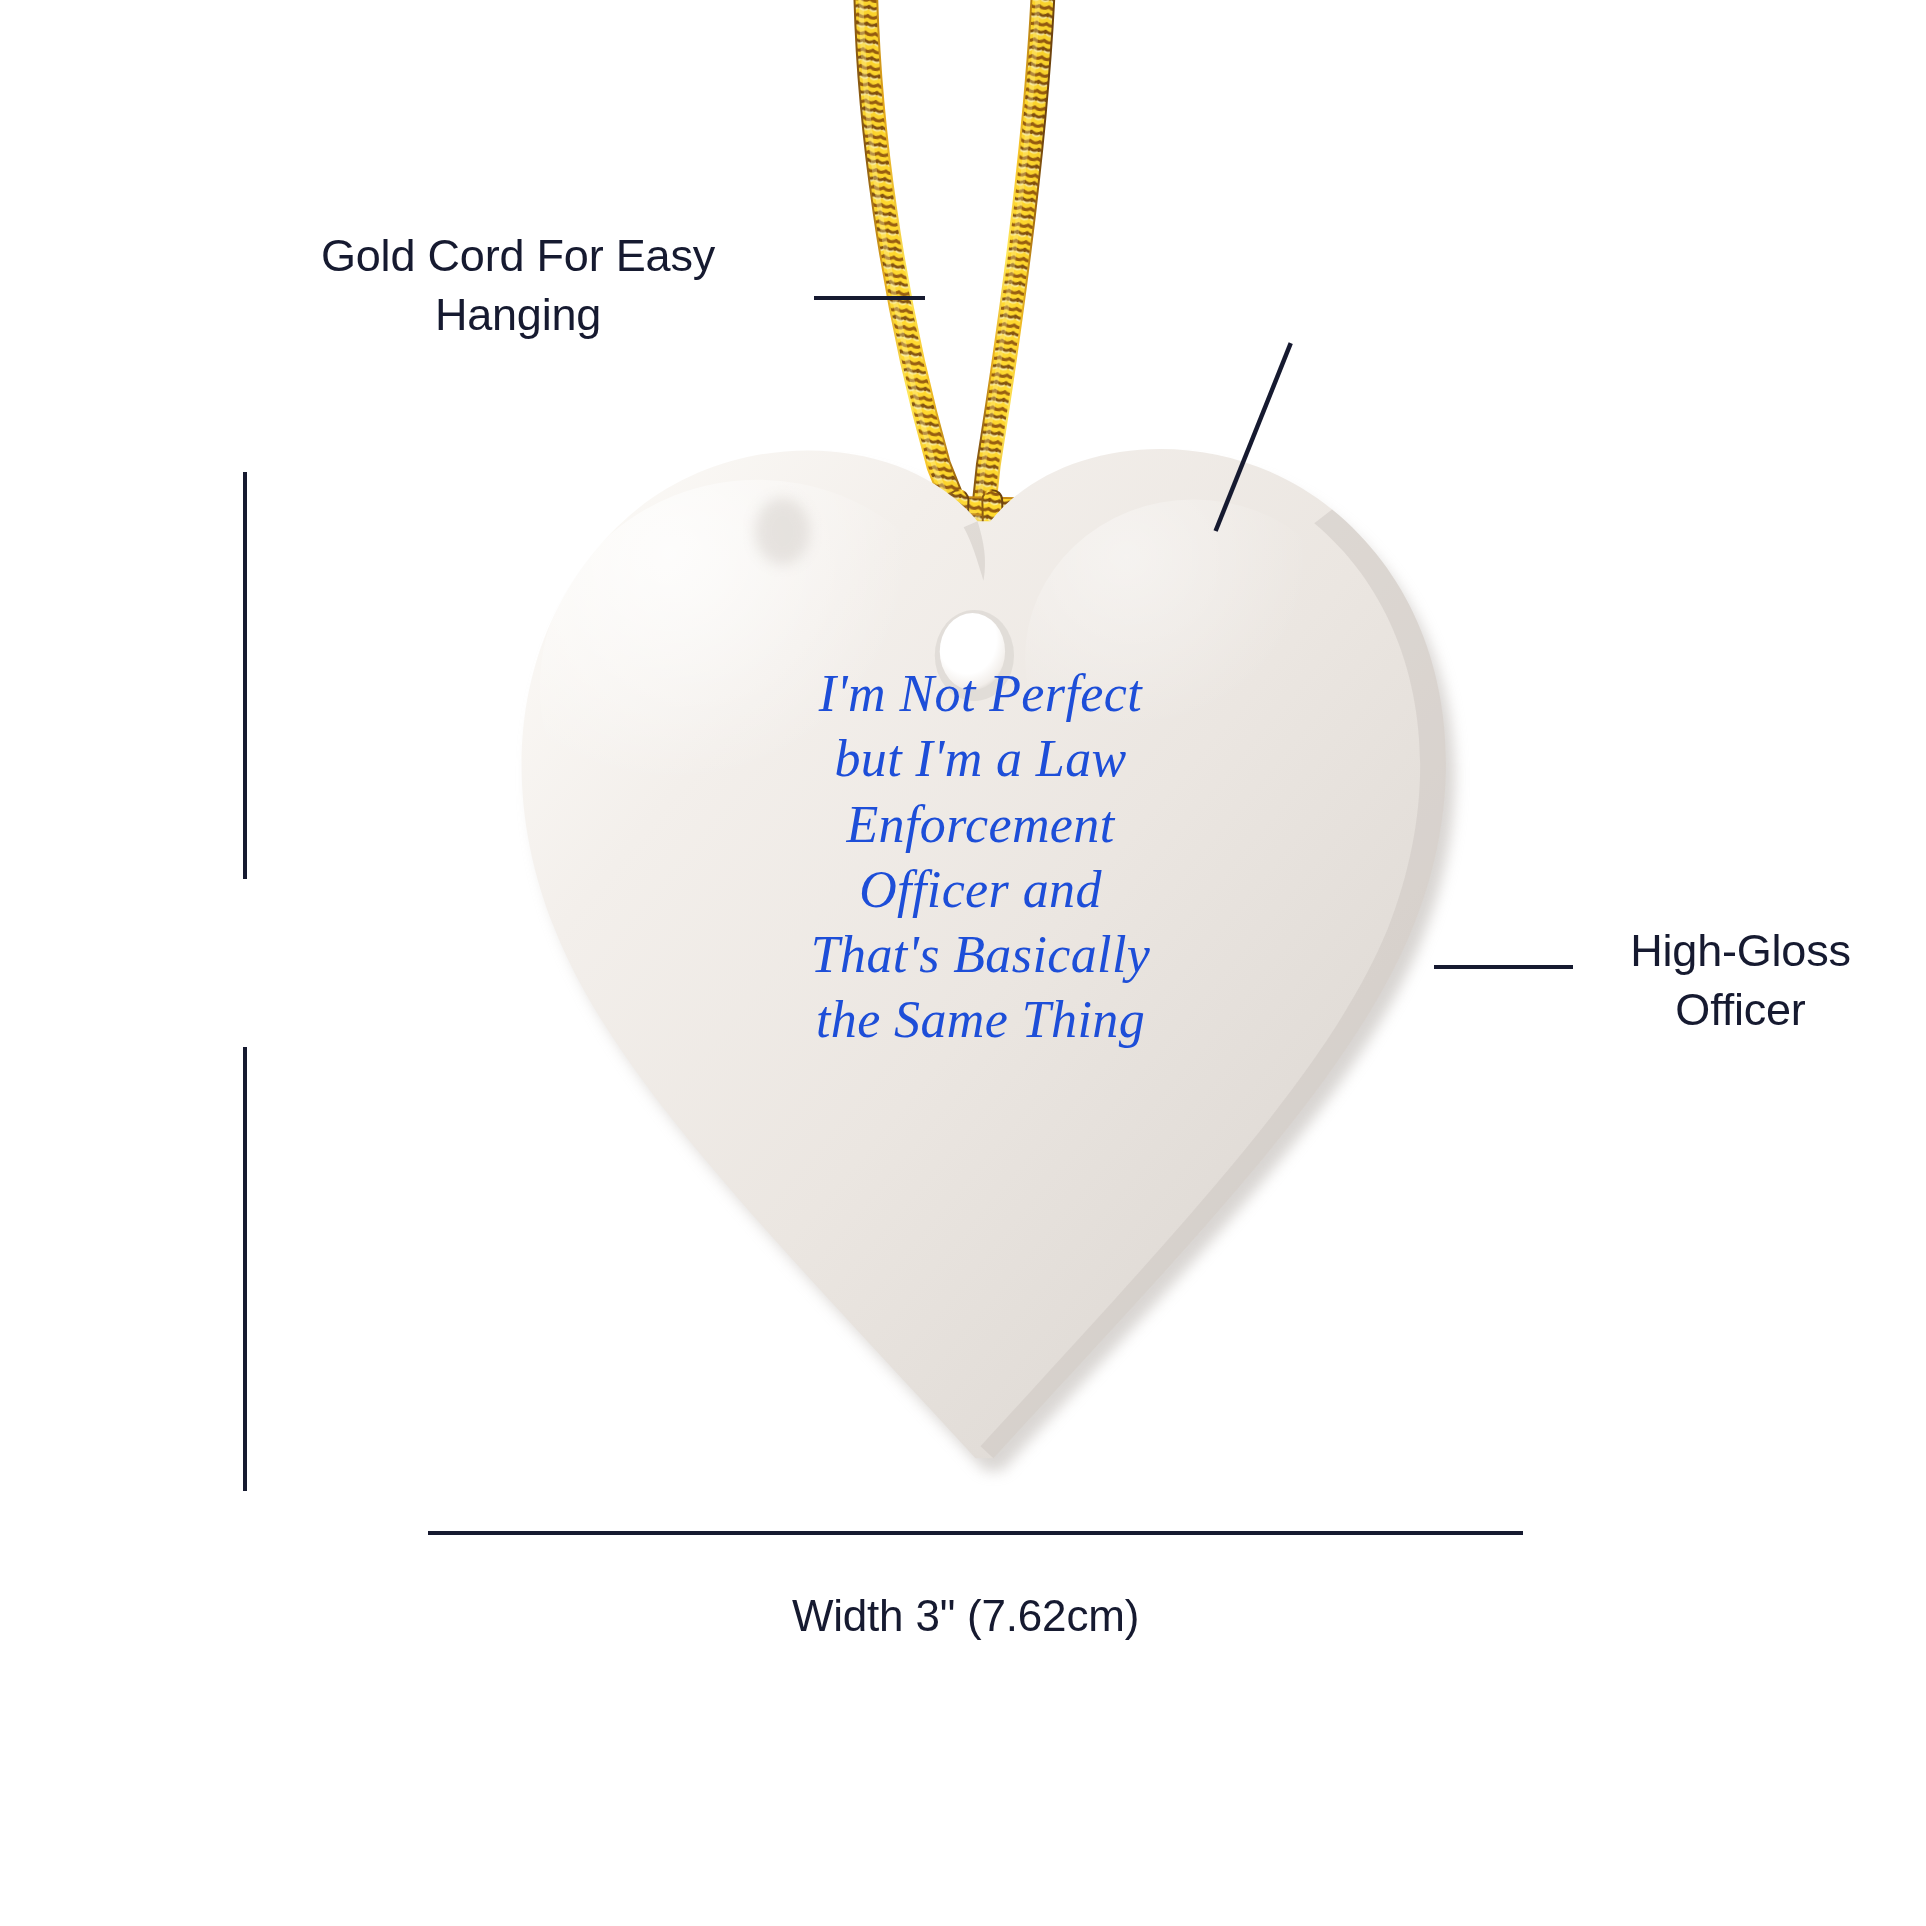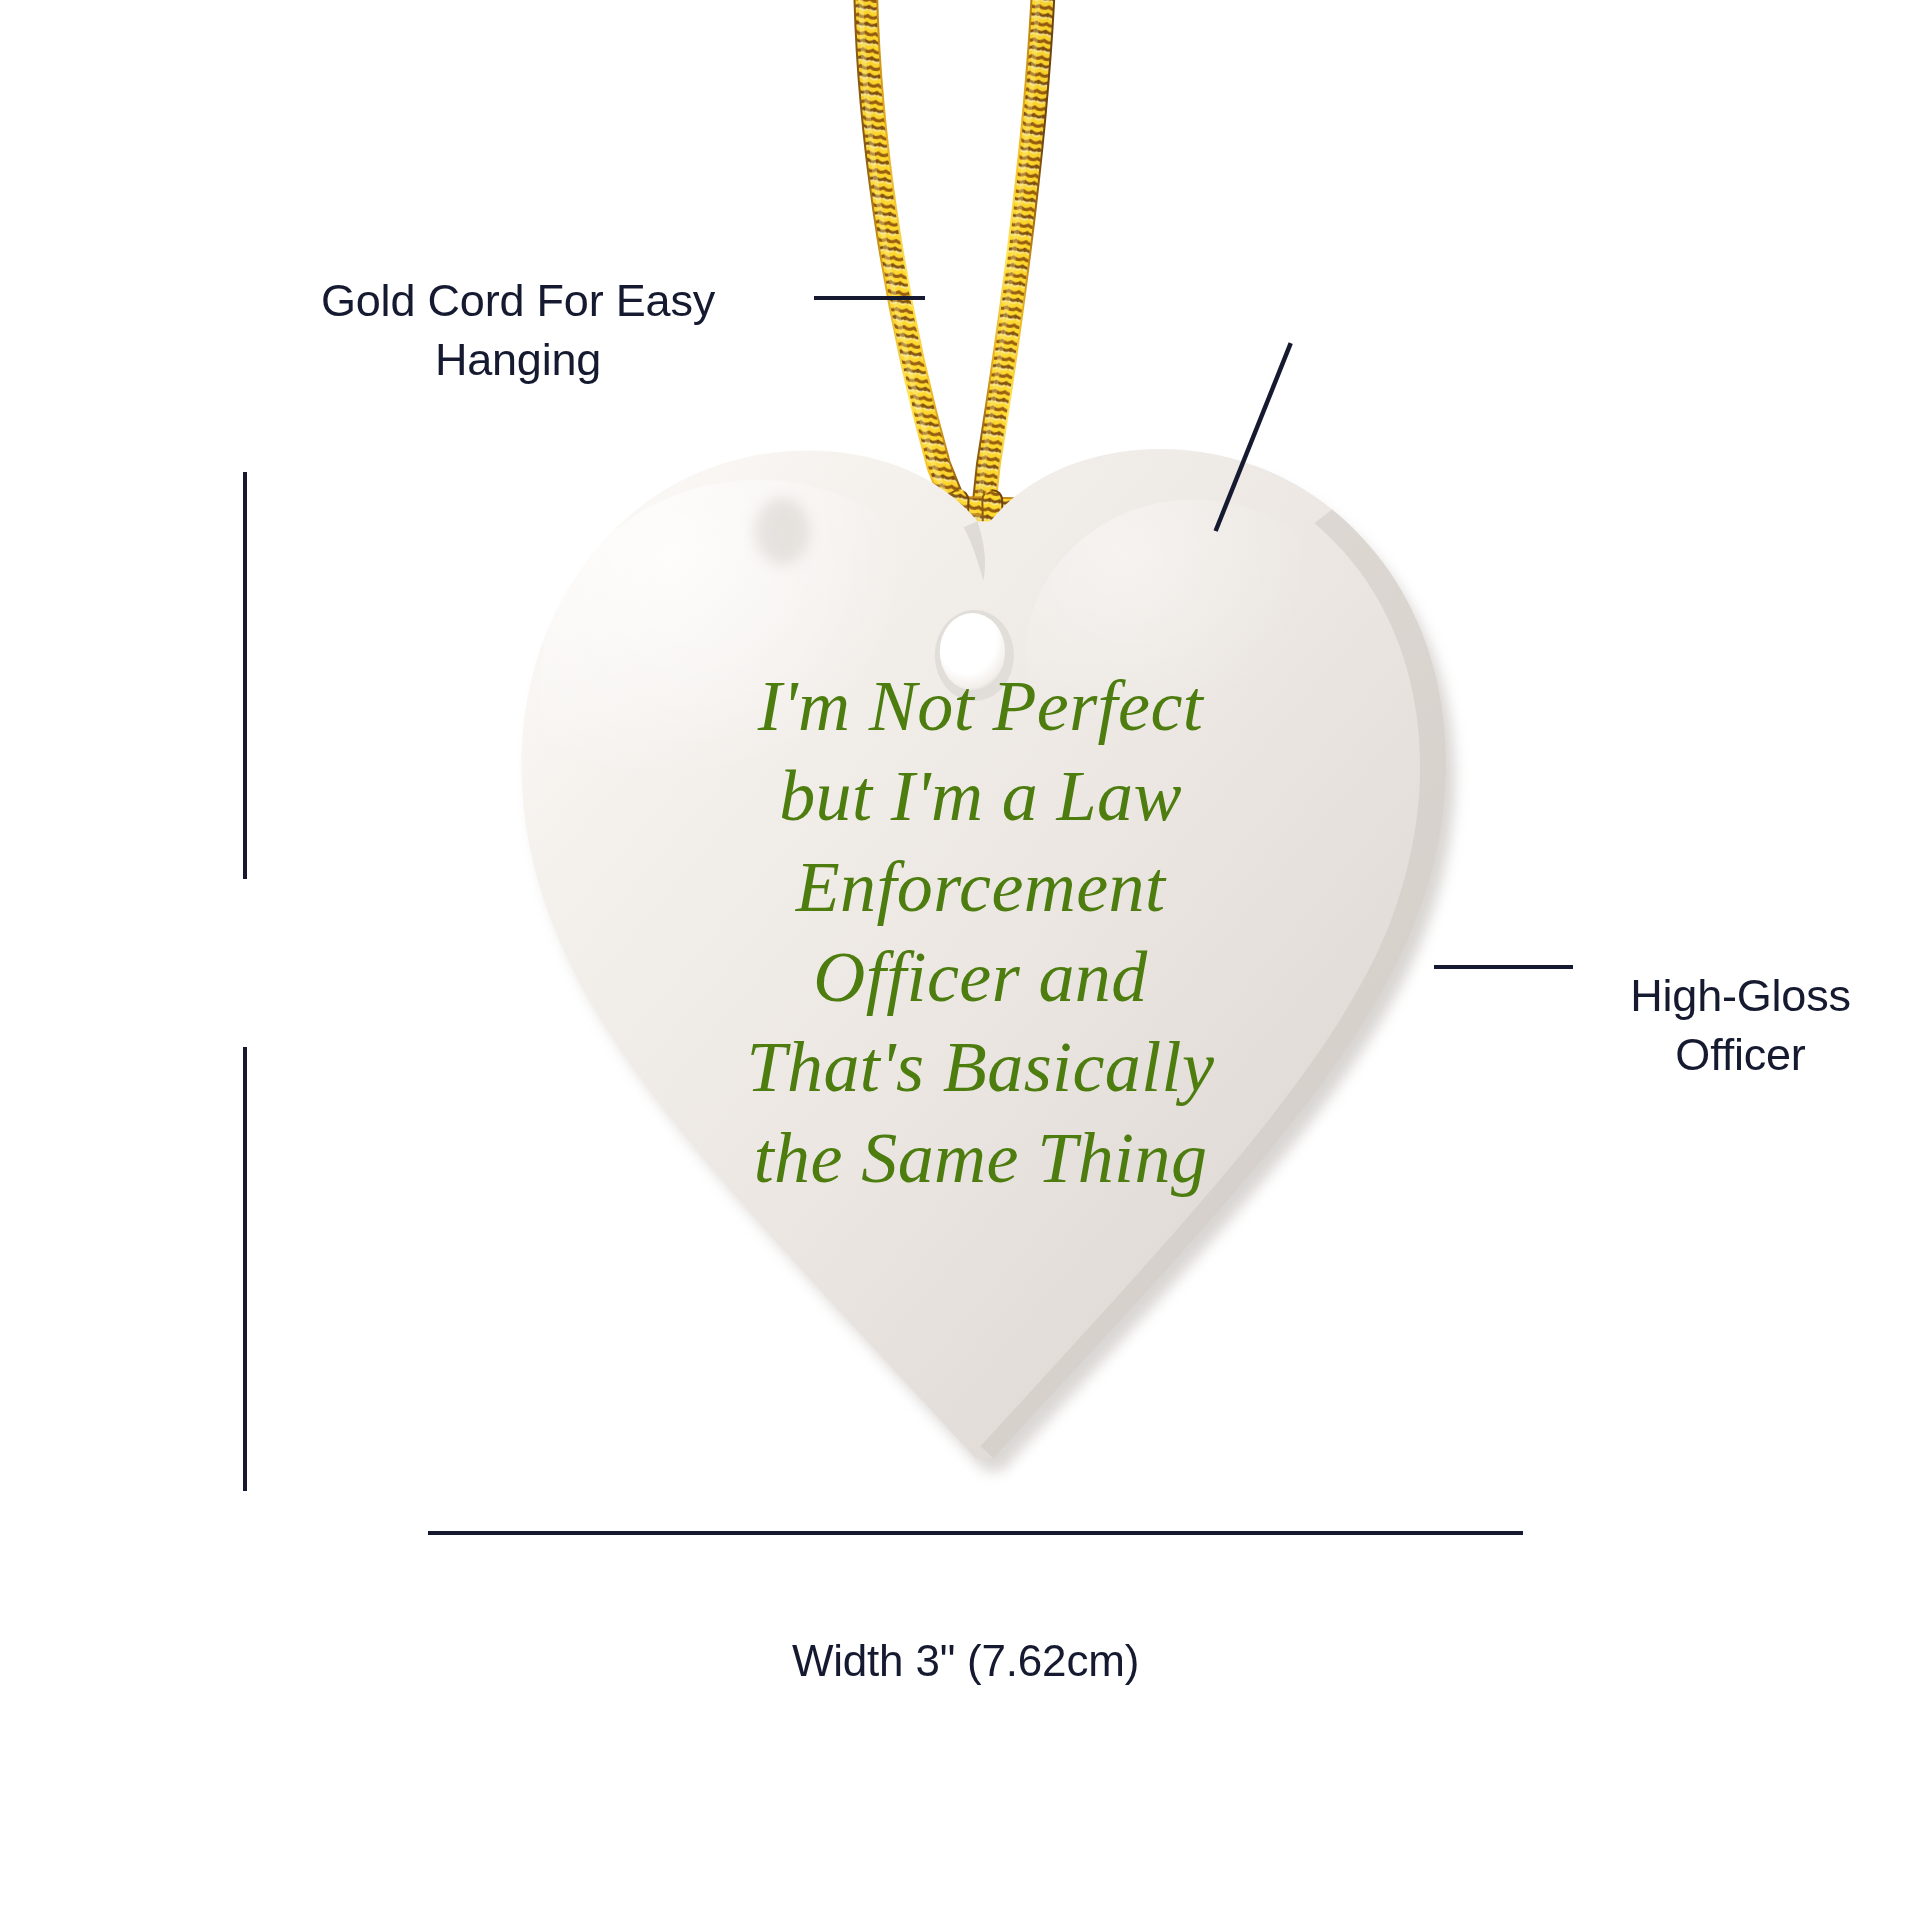--- a/index.html
+++ b/index.html
@@ -21,21 +21,20 @@
   .label {
     position: absolute;
     color: #161a30;
     font-family: "Liberation Sans", sans-serif;
     font-size: 45px;
     font-weight: 400;
     line-height: 1.32;
     letter-spacing: -0.2px;
     text-align: center;
     white-space: pre-line;
-    margin-top: 45px;
   }
   .label.dim { font-size: 44px; }
 
   
   .lead-h {
     position: absolute;
     height: 4px;
     background: #161a30;
   }
   .dim-v {
@@ -74,23 +73,23 @@
 
   
   .quote {
     position: absolute;
     left: 634px;
     top: 661px;
     width: 693px;
     text-align: center;
     font-family: "Liberation Serif", serif;
     font-style: italic;
-    font-size: 72px;
+    font-size: 52px;
     line-height: 1.255;
-    color: #4d7c0f;
+    color: #1d4ed8;
     white-space: pre-line;
     letter-spacing: 0.4px;
   }
 </style>
 </head>
 <body>
 
 <div id="stage">
 
   <svg class="cord-wrap" viewBox="0 0 1946 1946" xmlns="http://www.w3.org/2000/svg">

